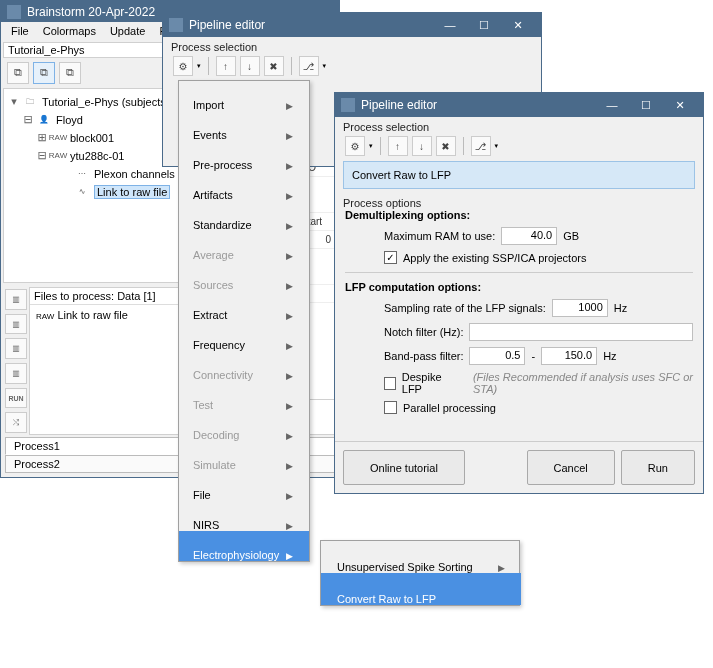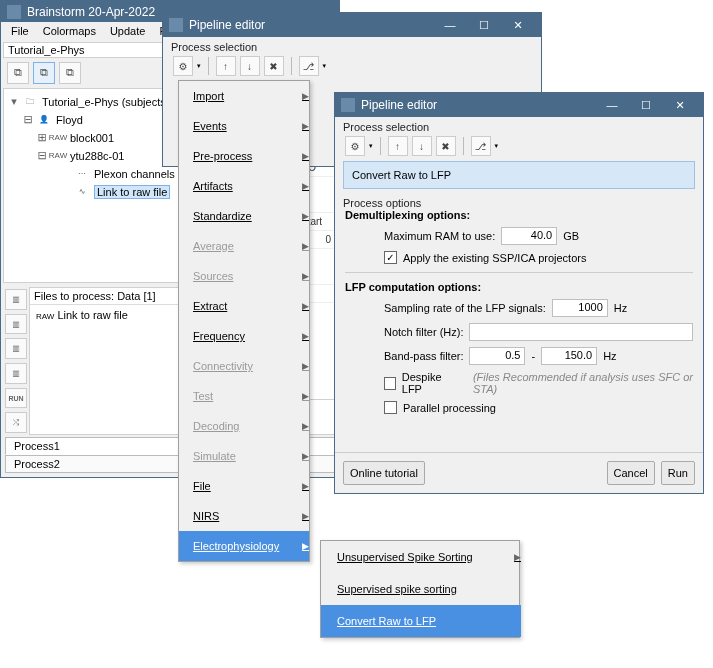--- a/index.html
+++ b/index.html
@@ -37,21 +37,21 @@
   .proc-tabs span.act { background:#fff; border-bottom-color:#fff;}
 
   
   #pipe1 { left:162px; top:12px; width:380px; height:155px; }
   .section-label { padding:4px 16px 0 8px; color:#222;}
   .pipe-toolbar { display:flex; align-items:center; gap:4px; padding:3px 10px;}
   .ibtn { width:20px; height:20px; border:1px solid #ccc; background:#fafafa; display:flex; align-items:center; justify-content:center; font-size:10px; color:#444;}
 
   
   .menu { position:absolute; background:#f0f0f0; border:1px solid #a0a0a0; box-shadow:2px 2px 4px rgba(0,0,0,.2); }
-  .menu .item { height:30px; display:flex; align-items:center; justify-content:space-between; padding:0 0 0 14px; width:130px;text-decoration:underline;}
+  .menu .item { height:30px; display:flex; align-items:flex-end; justify-content:space-between; padding:0 16px 0 14px; width:130px;}
   .menu .item.dis { color:#9a9a9a;}
   .menu .item.hi { background:#4a90e2; color:#fff;}
   .menu .arrow { font-size:9px; color:#666;}
   .menu .item.hi .arrow { color:#fff;}
   #menu1 { left:178px; top:80px; }
 
   
   #submenu { left:320px; top:540px; width:200px;}
   #submenu .item { height:32px; width:200px; padding-left:16px;}
 
@@ -64,21 +64,21 @@
   #pipe2 .proc-box { margin:2px 8px 6px; height:28px; background:#d6e8f7; border:1px solid #9cc3e6; display:flex; align-items:center; padding:0 8px;}
   #pipe2 .opts { padding:0 10px; display:flex; flex-direction:column; gap:6px;}
   #pipe2 .opts b { font-weight:bold;}
   #pipe2 .row { display:flex; align-items:center; gap:6px;margin-left:39px;}
   #pipe2 .num { width:56px; height:18px; border:1px solid #bfbfbf; text-align:right; padding:1px 4px; background:#fff;}
   #pipe2 .text { height:18px; border:1px solid #bfbfbf; background:#fff; padding:1px 4px; flex:1;}
   #pipe2 .chk { width:13px; height:13px; border:1px solid #666; display:inline-flex; align-items:center; justify-content:center; font-size:10px; background:#fff;}
   #pipe2 .hr { border:0; border-top:1px solid #ccc; margin:2px 0;}
   #pipe2 .hint { color:#888; font-style:italic;}
   #pipe2 .footer { margin-top:auto; border-top:1px solid #ccc; padding:8px; display:flex; gap:6px;}
-  #pipe2 .btn { height:24px; border:1px solid #a9a9a9; background:#eaeaea; padding:0 6px; display:flex; align-items:center; border-radius:2px;}
+  #pipe2 .btn { height:35px; border:1px solid #a9a9a9; background:#eaeaea; padding:0 26px; display:flex; align-items:center; border-radius:2px;}
   #pipe2 .footer .sp { flex:1;}
 </style>
 </head>
 <body>
 
 <div id="bswin" class="window">
   <div class="titlebar">
     <span class="app-icon"></span>
     <span class="title">Brainstorm 20-Apr-2022</span>
   </div>
@@ -248,23 +248,20 @@
       <span>Electrophysiology</span>
       <span class="arrow">▶</span>
     </div>
   </div>
 
 <div id="submenu" class="menu">
     <div class="item">
       <span>Unsupervised Spike Sorting</span>
       <span class="arrow">▶</span>
     </div>
-    <div class="item">
-      <span>Supervised spike sorting</span>
-    </div>
     <div class="item hi">
       <span>Convert Raw to LFP</span>
     </div>
   </div>
 
 <div id="pipe2" class="window">
   <div class="titlebar">
     <span class="app-icon"></span>
     <span class="title">Pipeline editor</span>
     <div class="winbtns">

